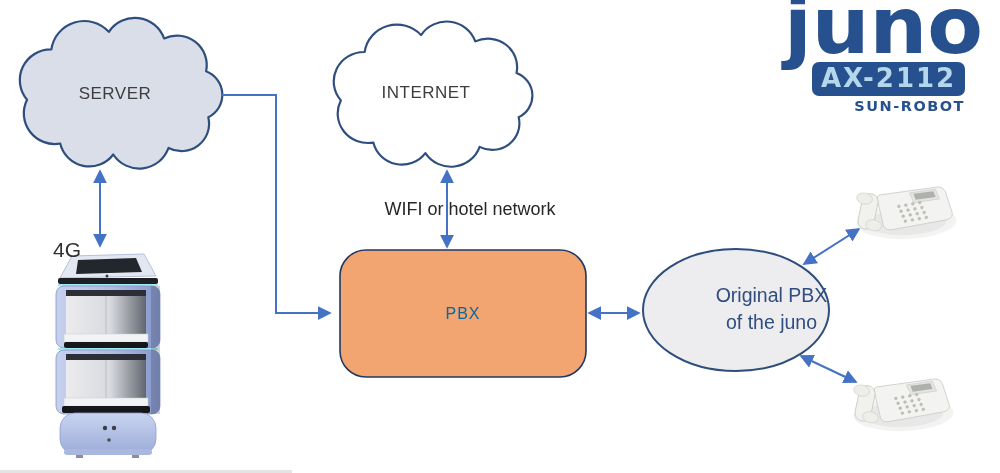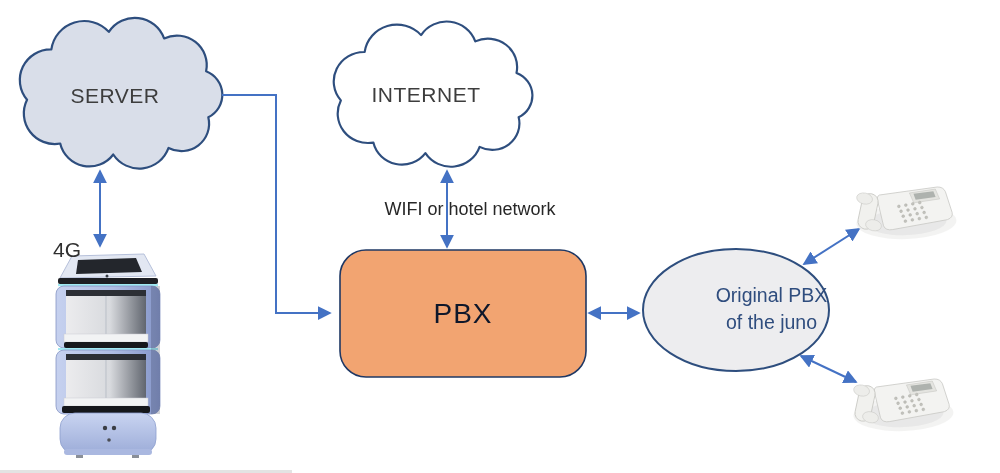--- a/index.html
+++ b/index.html
@@ -2,25 +2,25 @@
 <html><head>
 <meta charset="utf-8">
 <style>
   html,body{margin:0;padding:0;background:#ffffff;}
   #canvas{
     position:relative;width:1000px;height:473px;background:#ffffff;
     font-family:"Liberation Sans",sans-serif;overflow:hidden;
   }
   #diagram-svg{position:absolute;left:0;top:0;}
   .abs{position:absolute;}
-  .node-label{color:#3d3d3d;font-size:21px;letter-spacing:0.5px;text-align:center;}
+  .node-label{color:#3d3d3d;font-size:17px;letter-spacing:0.5px;text-align:center;}
   .server-label{left:30px;top:84px;width:170px;}
   .internet-label{left:341px;top:83px;width:170px;}
   .pbx-label{left:340px;top:250px;width:246px;height:127px;display:flex;
-    align-items:center;justify-content:center;color:#0f172a;font-size:28px;letter-spacing:1px;}
+    align-items:center;justify-content:center;color:#0369a1;font-size:16px;letter-spacing:1px;}
   .ellipse-label{left:643px;top:282px;width:187px;text-align:center;
     color:#2f4d7e;font-size:19.5px;line-height:27px;padding-left:35px;}
   .label-4g{left:48px;top:196px;width:38px;text-align:center;font-size:21px;color:#2f2f2f;margin-top:42px;}
   .label-wifi{left:360px;top:199px;width:220px;text-align:center;font-size:18px;color:#272727;}
   .logo{left:786px;top:8px;width:200px;height:112px;}
   .logo-brand{position:absolute;left:-2px;top:-21px;font-family:"DejaVu Sans","Liberation Sans",sans-serif;
     font-weight:bold;font-size:78px;line-height:1;color:#27508f;letter-spacing:0px;
     transform:scaleX(1.04);transform-origin:left top;}
   .logo-model-badge{position:absolute;left:26px;top:54px;background:#27508f;color:#b5d7eb;
     font-family:"DejaVu Sans","Liberation Sans",sans-serif;font-weight:bold;font-size:26px;
@@ -158,14 +158,19 @@
 
   <div class="abs ellipse-label">
     <div>Original PBX</div>
     <div>of the juno</div>
   </div>
 
   <div class="abs label-4g">4G</div>
 
   <div class="abs label-wifi">WIFI or hotel network</div>
 
+  <div class="abs logo">
+    <div class="logo-brand">juno</div>
+    <div class="logo-model-badge">AX-2112</div>
+    <div class="logo-company">SUN-ROBOT</div>
+  </div>
 
 </div>
 
 </body></html>

